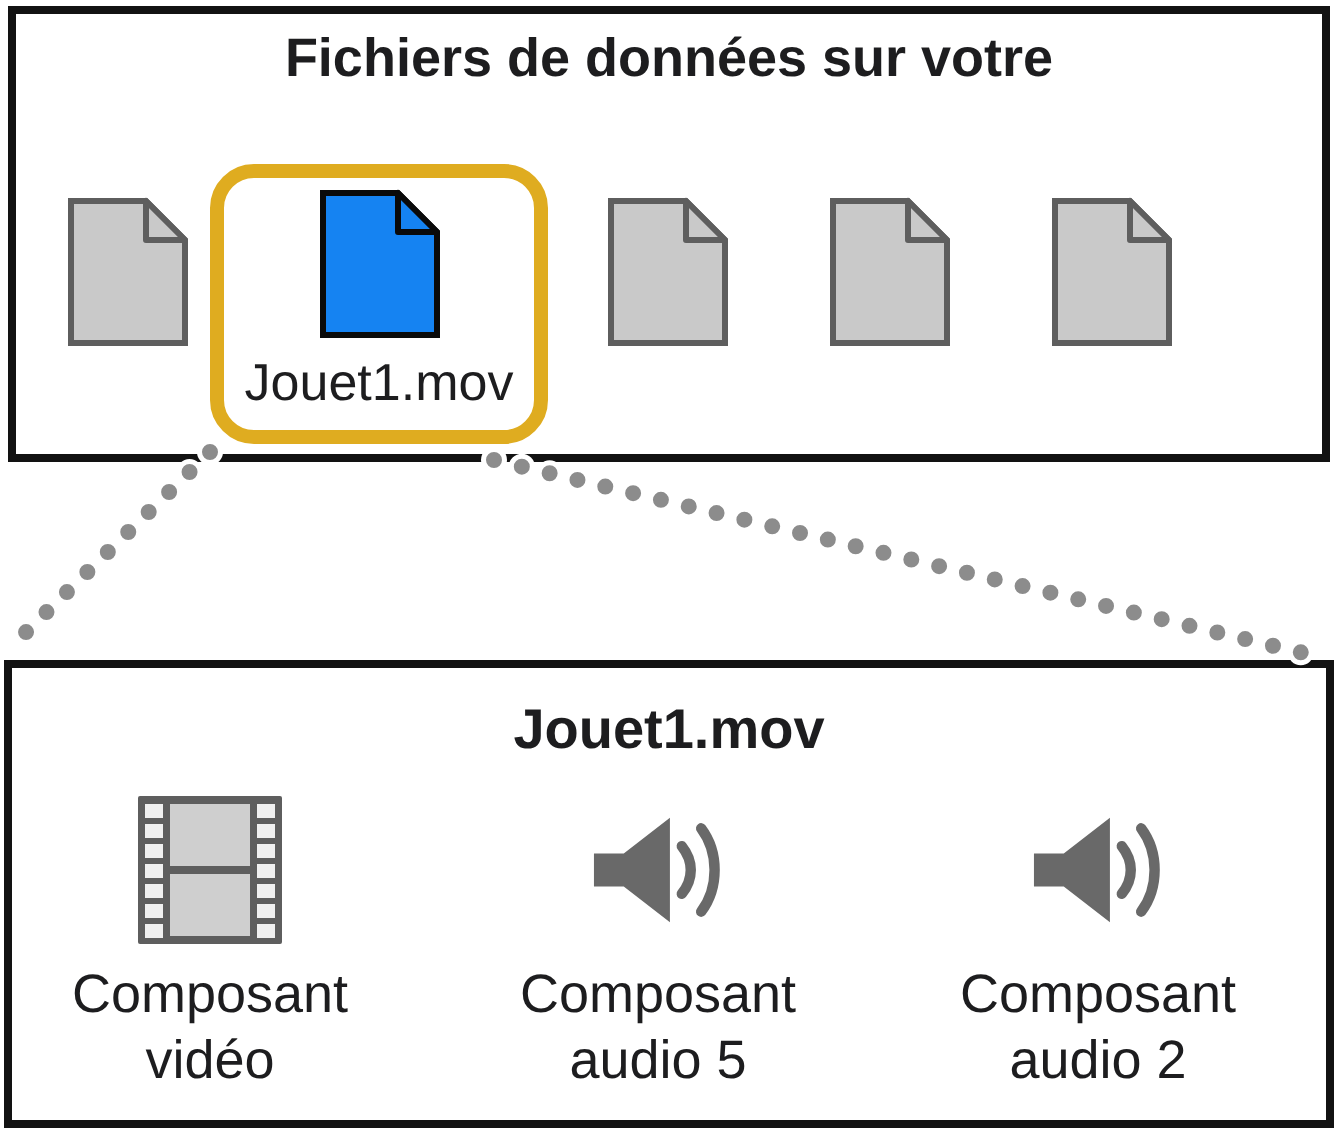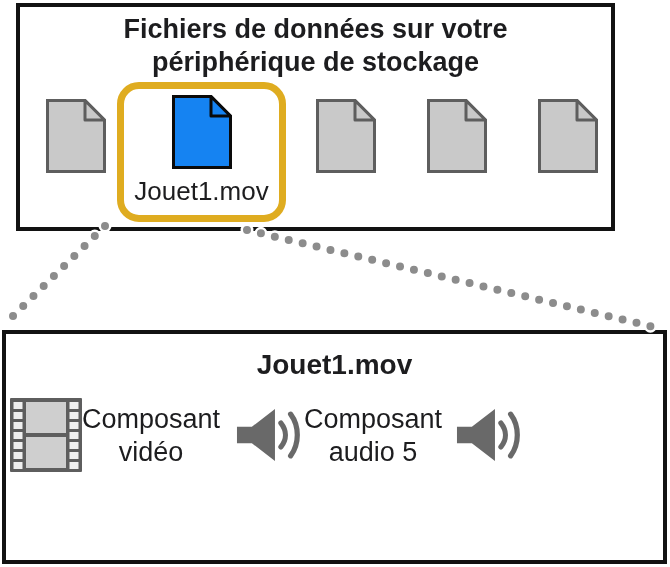--- a/index.html
+++ b/index.html
@@ -9,21 +9,21 @@
     background: #ffffff;
     font-family: "Liberation Sans", sans-serif;
     color: #1d1d1f;
     overflow: hidden;
   }
   .box {
     position: absolute;
     background: #ffffff;
     border: 4px solid #121212;
   }
-  #topBox { left: 16px; top: 3px; width: 599px; height: 228px; }
+  #topBox { left: 4px; top: 3px; width: 661px; height: 228px; }
   #bottomBox { left: 2px; top: 330px; width: 665px; height: 234px; }
 
   .top-title {
     position: absolute; left: 0; top: 6px; width: 100%;
     text-align: center; font-weight: 700; font-size: 27px; line-height: 33px;
   }
   .file { position: absolute; top: 91px; }
   .file svg, .icon-box svg { display: block; }
   #file1 { left: 25px; }
   #file3 { left: 295px; }
@@ -43,21 +43,21 @@
     position: absolute; left: 0; top: 87px; width: 100%;
     text-align: center; font-size: 26px; line-height: 30px;
   }
 
   .bottom-title {
     position: absolute; left: 0; top: 15px; width: 100%;
     text-align: center; font-weight: 700; font-size: 28px;
   }
   .component {
     position: absolute; top: 62px; width: 190px;
-    display: flex; flex-direction: row; align-items: flex-start;
+    display: flex; flex-direction: column; align-items: center;
   }
   #comp1 { left: 4px; }
   #comp2 { left: 228px; }
   #comp3 { left: 448px; }
   .icon-box {
     height: 78px; display: flex; align-items: center; justify-content: center;
   }
   .comp-label {
     margin-top: 7px; font-size: 27px; line-height: 33px; text-align: center;
   }
@@ -65,21 +65,20 @@
   #connectors {
     position: absolute; left: 0; top: 0; z-index: 5; pointer-events: none;
   }
 </style>
 </head>
 <body>
 
 <div class="box" id="topBox">
   <div class="top-title">
     <div>Fichiers de données sur votre</div>
-    <div>périphérique de stockage</div>
   </div>
 
   <div class="file" id="file1">
     <svg width="62" height="76" viewBox="0 0 62 76">
       <path d="M2.5,2.5 H40 L59.5,22 V73.5 H2.5 Z" fill="#C9C9C9" stroke="#5E5E5E" stroke-width="3"></path>
       <path d="M40,2.5 V22 H59.5 Z" fill="#C9C9C9" stroke="#5E5E5E" stroke-width="3" stroke-linejoin="round"></path>
     </svg>
   </div>
 
   <div class="highlight">
@@ -154,20 +153,21 @@
   </div>
 
   <div class="component" id="comp3">
     <div class="icon-box">
       <svg width="70" height="60" viewBox="0 0 94 80">
         <path d="M4,29 H24 L55,5 V75 L24,51 H4 Z" fill="#696969"></path>
         <path d="M63,24 C71,34 71,46 63,56" fill="none" stroke="#696969" stroke-width="7" stroke-linecap="round"></path>
         <path d="M76,12 C88,28 88,52 76,68" fill="none" stroke="#696969" stroke-width="7" stroke-linecap="round"></path>
       </svg>
     </div>
+    <div class="comp-label">Composant audio 2</div>
   </div>
 </div>
 
 <svg id="connectors" width="670" height="567" viewBox="0 0 670 567">
   <g stroke="#ffffff" stroke-width="13" stroke-linecap="round" stroke-dasharray="0 14.3">
     <line x1="105" y1="226" x2="11" y2="318"></line>
     <line x1="247" y1="230" x2="658" y2="328"></line>
   </g>
   <g stroke="#8C8C8C" stroke-width="8" stroke-linecap="round" stroke-dasharray="0 14.3">
     <line x1="105" y1="226" x2="11" y2="318"></line>

